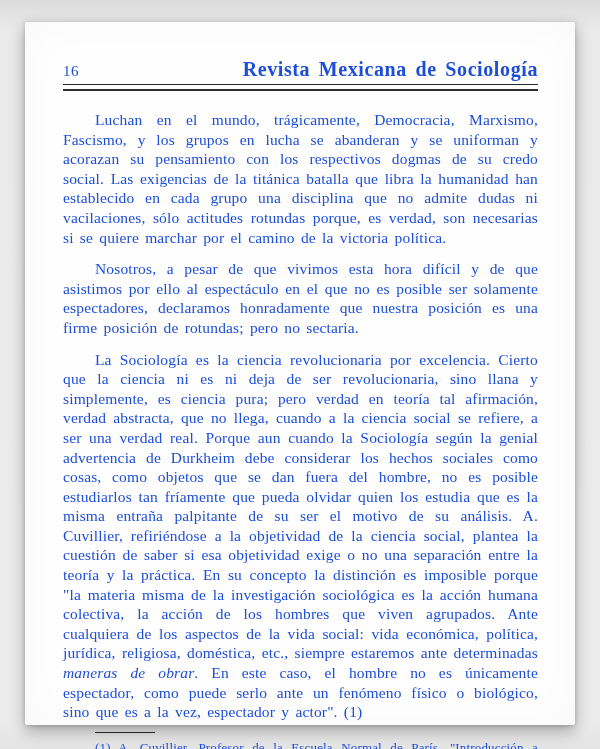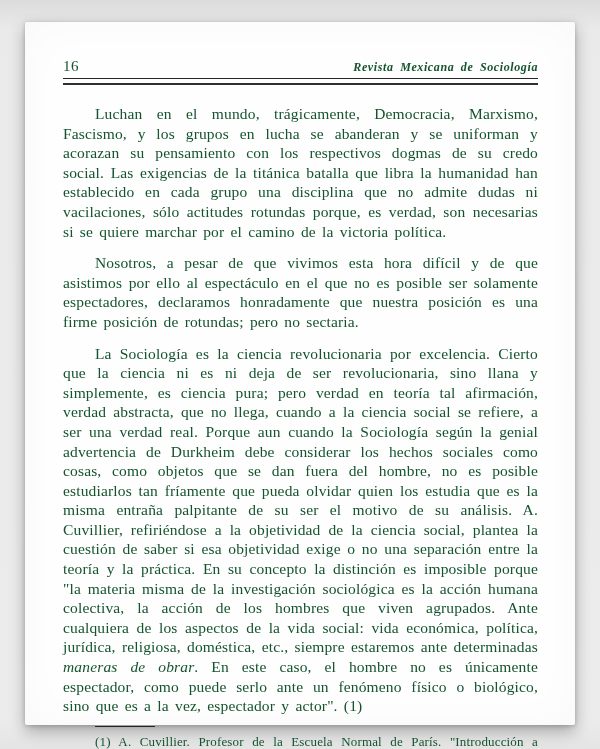--- a/index.html
+++ b/index.html
@@ -20,35 +20,34 @@
     position: absolute;
     left: 25px;
     top: 22px;
     width: 550px;
     height: 703px;
     background: #fefefe;
     border-radius: 2px;
     box-shadow: 0 6px 16px rgba(0,0,0,0.30), 0 1px 4px rgba(0,0,0,0.18), inset 0 0 45px rgba(0,0,0,0.025);
     box-sizing: border-box;
     padding: 36px 37px 0 38px;
-    color: #14532d;
+    color: #1d4ed8;
   }
   .page-header {
     display: flex;
     justify-content: space-between;
     align-items: baseline;
   }
   .page-number {
     font-size: 15px;
     letter-spacing: 0.5px;
   }
   .journal-title {
-    font-size: 12px;
+    font-size: 20px;
     font-weight: bold;
-    font-style: italic;
     letter-spacing: 0.6px;
     word-spacing: 3px;
     margin-left: 24px;
   }
   .header-rule {
     margin-top: 3px;
     height: 4px;
     border-top: 1px solid #262626;
     border-bottom: 2.5px solid #303030;
     margin-bottom: 19px;

